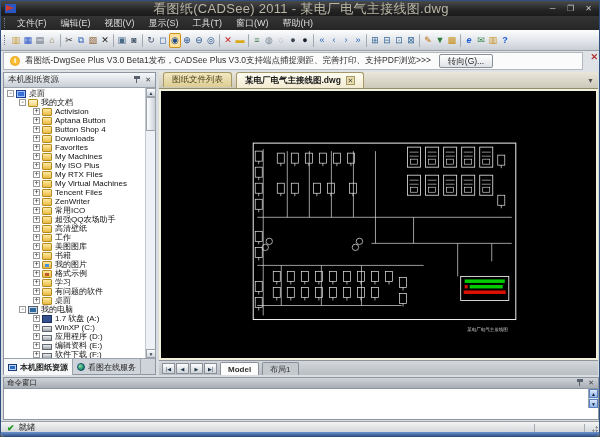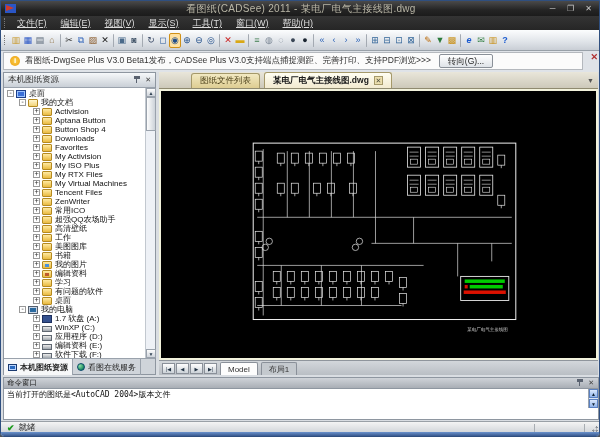--- a/index.html
+++ b/index.html
@@ -5,29 +5,29 @@
   html,body{margin:0;padding:0;background:#555;}
   *{box-sizing:border-box;}
   #app{position:relative;width:600px;height:437px;background:#d9dde2;overflow:hidden;
        font-family:"Liberation Sans",sans-serif;border:1px solid #2f4f7f;border-radius:0 0 4px 4px;}
   
   #titlebar{position:absolute;left:0;top:0;width:600px;height:15px;
     background:linear-gradient(#4a4a4a,#242424 60%,#1b1b1b);display:flex;align-items:center;}
   #applogo{width:11px;height:9px;margin-left:4px;background:#2a56c6;position:relative;flex:none;}
   #applogo::after{content:"";position:absolute;left:1px;top:1px;border-left:8px solid #d03a2a;
     border-top:3.5px solid transparent;border-bottom:3.5px solid transparent;}
-  #apptitle{position:absolute;left:0;right:0;text-align:center;font-size:10px;color:#b9b6a6;letter-spacing:.3px;}
+  #apptitle{position:absolute;left:0;right:0;text-align:center;font-size:13px;color:#b9b6a6;letter-spacing:.3px;}
   .winbtn{width:15px;height:11px;margin-right:3px;color:#c9c9c9;font-size:8px;line-height:11px;
     text-align:center;flex:none;}
   #winbtns{position:absolute;right:2px;top:2px;display:flex;}
   
   #menubar{position:absolute;left:0;top:15px;width:600px;height:14px;background:linear-gradient(#343434,#262626);
     display:flex;align-items:center;color:#dcdcdc;font-size:9px;}
   .grip{width:3px;height:10px;margin:0 3px;border-left:1px dotted #777;flex:none;}
-  .menuitem{padding:12px 7px;line-height:14px;text-decoration:underline;}
+  .menuitem{padding:12px 7px;line-height:14px;}
   
   #toolbar{position:absolute;left:0;top:29px;width:600px;height:21px;
     background:linear-gradient(#fcfdfe,#dfe3e8 60%,#c9ced5);border-bottom:1px solid #98a0a8;
     display:flex;align-items:center;}
   .tb{width:12px;height:15px;line-height:15px;font-size:9px;text-align:center;border-radius:2px;flex:none;}
   .tb.sep{width:0;height:13px;border-left:1px solid #a4aab2;margin:0 2px;}
   .tb.active{background:#ffe1a0;border:1px solid #cf9018;line-height:13px;}
   
   #noticebar{position:absolute;left:0;top:50px;width:600px;height:21px;background:#dfe3e8;}
   #noticebox{position:absolute;left:2px;top:1px;width:580px;height:18px;background:#fbfbfb;
@@ -70,38 +70,38 @@
     border:1px solid #9aa2ac;}
   #sbtabs{position:absolute;left:0;bottom:0;right:0;height:16px;background:#cfd4da;display:flex;border-top:1px solid #9aa2ac;}
   .sbtab{display:flex;align-items:center;font-size:8px;color:#222;padding:0 4px;height:16px;border-right:1px solid #9aa2ac;}
   .sbtab.on{background:#f7f8f9;font-weight:bold;}
   .mini-monitor{width:9px;height:7px;background:#2a6ac0;border:1px solid #1a3a70;box-shadow:inset 0 0 0 1px #bcd6ff;margin-right:3px;flex:none;}
   .mini-globe{width:8px;height:8px;border-radius:50%;background:radial-gradient(circle at 30% 30%,#8fe0a8,#1a8a60 70%,#0c5a8a);
     border:1px solid #0a4a6a;margin-right:3px;flex:none;}
   
   #docarea{position:absolute;left:158px;top:71px;width:439px;height:303px;}
   #doctabs{position:absolute;left:0;top:0;right:0;height:17px;background:linear-gradient(#e9e6da,#cdc9ba);
-    border-bottom:1px solid #8f8a70;display:flex;align-items:center;padding-left:28px;}
+    border-bottom:1px solid #8f8a70;display:flex;align-items:flex-start;}
   .dtab{height:15px;display:flex;align-items:center;padding:0 8px;font-size:8.5px;color:#4a3f18;
     border:1px solid #a5996a;border-bottom:none;border-radius:3px 3px 0 0;margin-left:4px;
     background:linear-gradient(#f2e9c2,#ddcd92);}
   .dtab.on{background:linear-gradient(#fffef2,#f2ead0);color:#1a1a1a;font-weight:bold;height:16px;}
   .dtabclose{width:9px;height:9px;margin-left:5px;border:1px solid #a5996a;background:#ecdfae;
     font-size:7px;line-height:7px;text-align:center;color:#554;font-weight:normal;}
   #tabdrop{position:absolute;right:4px;top:5px;font-size:7px;color:#555;}
   #canvas{position:absolute;left:0;top:17px;width:439px;height:271px;background:#f2f2dc;padding:2px;}
   #canvasinner{position:relative;width:100%;height:100%;background:#000;}
   #canvasinner svg{position:absolute;inset:0;}
   #modelbar{position:absolute;left:0;bottom:0;right:0;height:15px;background:linear-gradient(#d3d7db,#b9bec4);
     border-top:1px solid #8f959c;display:flex;align-items:center;}
   .navbtn{width:13px;height:11px;margin-left:1px;background:linear-gradient(#fefefe,#ccd2d8);
     border:1px solid #8a9099;font-size:5px;line-height:10px;text-align:center;color:#234;flex:none;}
   .mtab{height:13px;padding:0 7px;font-size:8px;line-height:13px;color:#333;border:1px solid #8a9099;
     border-bottom:none;margin-left:3px;background:#c4c9ce;border-radius:2px 2px 0 0;}
-  .mtab.on{background:#fdfdfd;font-weight:normal;}
+  .mtab.on{background:#fdfdfd;font-weight:bold;}
   
   #cmdwin{position:absolute;left:2px;top:376px;width:596px;height:43px;border:1px solid #8e96a0;background:#fff;}
   #cmdheader{position:absolute;left:0;top:0;right:0;height:11px;background:linear-gradient(#cfd3d8,#a9aeb5);
     border-bottom:1px solid #8e96a0;display:flex;align-items:center;font-size:7.5px;color:#222;}
   #cmdheader .t{margin-left:3px;flex:1;}
   #cmdtext{position:absolute;left:0;top:11px;right:10px;height:19px;background:#fff;padding:1px 3px;
     font-family:"DejaVu Sans Mono",monospace;font-size:8px;line-height:9px;color:#111;white-space:nowrap;overflow:hidden;}
   #cmdscroll{position:absolute;right:0;top:11px;width:10px;height:19px;background:#dce6f4;border-left:1px solid #9aa2ac;}
   .cmdarrow{position:absolute;left:0;width:9px;height:9px;background:linear-gradient(#dbe9fd,#8fb2e8);
     border:1px solid #5a80c0;font-size:5px;line-height:8px;text-align:center;color:#123;}
@@ -306,21 +306,21 @@
 
         <div class="trow ind2">
           <span class="tog">+</span>
           <span class="ticon i-folder"></span>
           <span class="tlabel">Favorites</span>
         </div>
 
         <div class="trow ind2">
           <span class="tog">+</span>
           <span class="ticon i-folder"></span>
-          <span class="tlabel">My Activision</span>
+          <span class="tlabel">My Machines</span>
         </div>
 
         <div class="trow ind2">
           <span class="tog">+</span>
           <span class="ticon i-folder"></span>
           <span class="tlabel">My ISO Plus</span>
         </div>
 
         <div class="trow ind2">
           <span class="tog">+</span>
@@ -384,21 +384,21 @@
 
         <div class="trow ind2">
           <span class="tog">+</span>
           <span class="ticon i-folder-pic"></span>
           <span class="tlabel">我的图片</span>
         </div>
 
         <div class="trow ind2">
           <span class="tog">+</span>
           <span class="ticon i-folder-music"></span>
-          <span class="tlabel">编辑资料</span>
+          <span class="tlabel">格式示例</span>
         </div>
 
         <div class="trow ind2">
           <span class="tog">+</span>
           <span class="ticon i-folder"></span>
           <span class="tlabel">学习</span>
         </div>
 
         <div class="trow ind2">
           <span class="tog">+</span>
@@ -605,21 +605,20 @@
 
   <div id="cmdwin">
     <div id="cmdheader">
       <span class="t">命令窗口</span>
       <span class="pinicon"></span>
       <span class="xicon">✕</span>
     </div>
     <div id="cmdtext">
 
 
-        <div>当前打开的图纸是&lt;AutoCAD 2004&gt;版本文件</div>
       </div>
     <div id="cmdscroll">
       <div class="cmdarrow" style="top:0;">▲</div>
       <div class="cmdarrow" style="bottom:0;">▼</div>
     </div>
   </div>
 
   <div id="statusbar">
     <span id="check">✔</span>
     <span>就绪</span>

